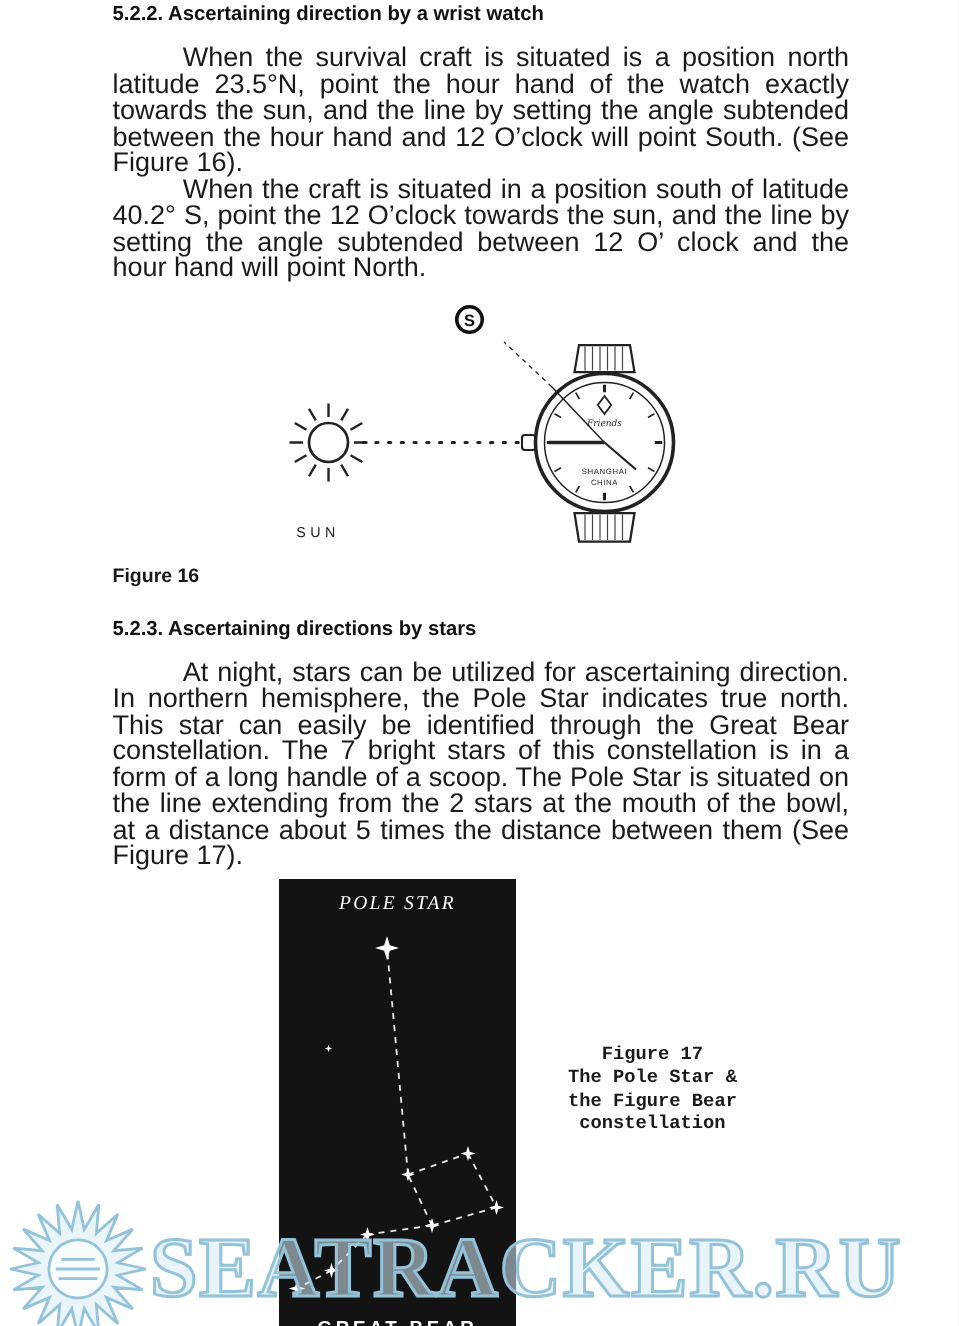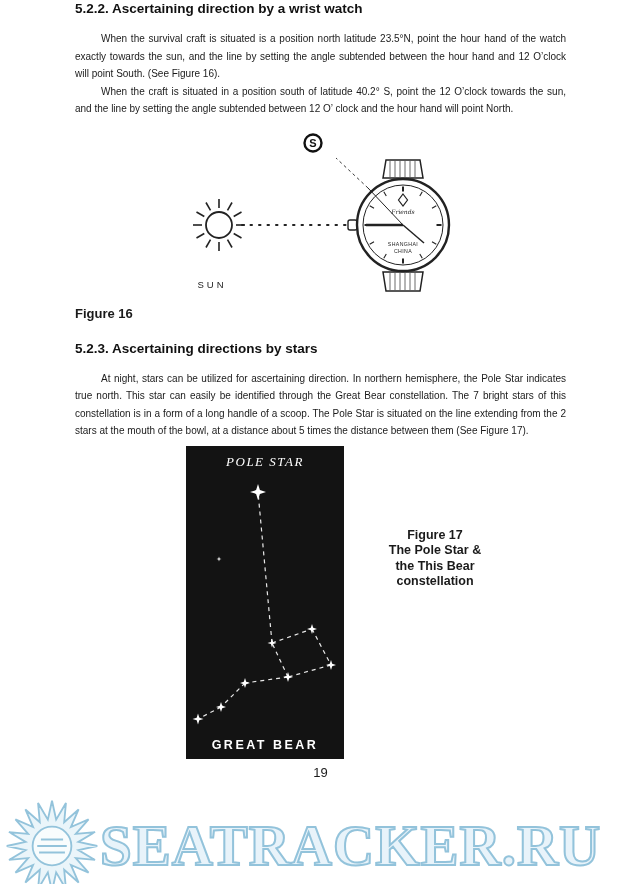--- a/index.html
+++ b/index.html
@@ -13,21 +13,21 @@
     color:#1a1a1a;
   }
   .content{padding:0 73px 0 75px;}
   .heading{
     font-size:13.5px;font-weight:bold;color:#111;
     line-height:18px;
   }
   .heading.h2{margin-top:18px;}
   .para{
     margin:0;
-    font-size:10px;line-height:17.5px;
+    font-size:18px;line-height:17.5px;
     text-align:justify;
     text-indent:2.6em;
   }
   .para.first{margin-top:12px;}
   .fig16-wrap{
     position:relative;
     margin:12px 0 0 -75px;
     width:639px;height:172px;
   }
   .fig-caption{
@@ -35,22 +35,22 @@
     margin-top:4px;line-height:16px;
   }
   .fig17-wrap{
     position:relative;
     margin-top:6px;
     height:313px;
   }
   .const-svg{position:absolute;left:111px;top:0;}
   .const-line{stroke:#e9e9e9;stroke-width:1.2;stroke-dasharray:4 4;}
   .fig17-caption{
-    position:absolute;left:285px;top:82px;width:150px;
-    text-align:center;font-weight:bold;font-size:12.5px;line-height:15.5px;
+    position:absolute;left:285px;top:110px;width:150px;
+    text-align:center;font-weight:bold;font-size:12.5px;line-height:15.5px;font-family:Liberation Mono, monospace;
   }
   .page-number{
     text-align:center;font-size:13px;margin-top:6px;
     position:relative;z-index:3;
   }
   .watermark{
     position:absolute;left:4px;top:798px;
     display:flex;align-items:center;
     z-index:5;pointer-events:none;
   }
@@ -178,21 +178,21 @@
             <polygon points="90.5,197.0 87.1,198.1 86.0,201.5 84.9,198.1 81.5,197.0 84.9,195.9 86.0,192.5 87.1,195.9" fill="#ffffff"></polygon>
             <polygon points="64.0,237.0 60.2,238.2 59.0,242.0 57.8,238.2 54.0,237.0 57.8,235.8 59.0,232.0 60.2,235.8" fill="#ffffff"></polygon>
             <polygon points="40.0,261.0 36.2,262.2 35.0,266.0 33.8,262.2 30.0,261.0 33.8,259.8 35.0,256.0 36.2,259.8" fill="#ffffff"></polygon>
             <polygon points="17.5,273.0 13.3,274.3 12.0,278.5 10.7,274.3 6.5,273.0 10.7,271.7 12.0,267.5 13.3,271.7" fill="#ffffff"></polygon>
           </g>
         <text class="greatbear-label" x="79" y="303" text-anchor="middle">GREAT BEAR</text>
       </svg>
       <div class="fig17-caption">
         <div>Figure 17</div>
         <div>The Pole Star &amp;</div>
-        <div>the This Bear</div>
+        <div>the Figure Bear</div>
         <div>constellation</div>
       </div>
     </div>
 
     <div class="page-number">19</div>
   </div>
 
   <div class="watermark">
     <svg width="96" height="96" viewBox="0 0 104 104">
       <polygon points="101.0,52.0 80.6,56.5 98.6,67.1 77.8,65.2 91.6,80.8 72.5,72.5 80.8,91.6 65.2,77.8 67.1,98.6 56.5,80.6 52.0,101.0 47.5,80.6 36.9,98.6 38.8,77.8 23.2,91.6 31.5,72.5 12.4,80.8 26.2,65.2 5.4,67.1 23.4,56.5 3.0,52.0 23.4,47.5 5.4,36.9 26.2,38.8 12.4,23.2 31.5,31.5 23.2,12.4 38.8,26.2 36.9,5.4 47.5,23.4 52.0,3.0 56.5,23.4 67.1,5.4 65.2,26.2 80.8,12.4 72.5,31.5 91.6,23.2 77.8,38.8 98.6,36.9 80.6,47.5" fill="rgba(214,236,246,0.5)" stroke="#93c3db" stroke-width="2"></polygon>

